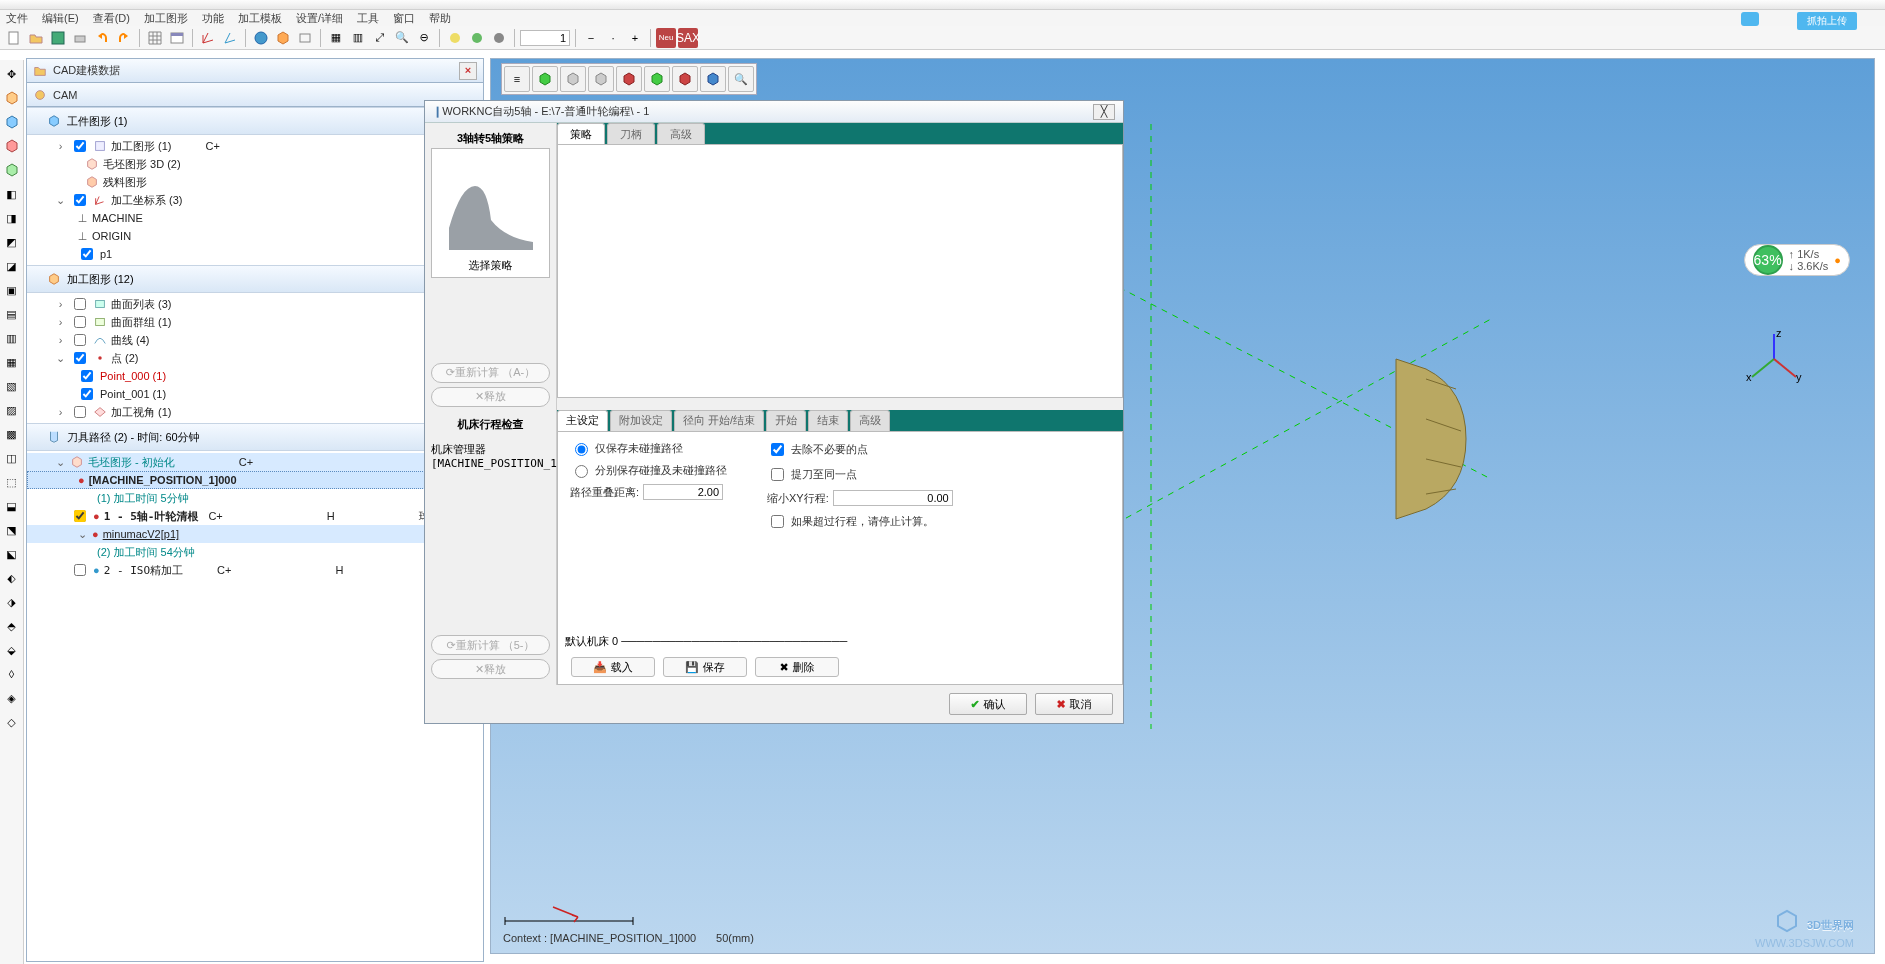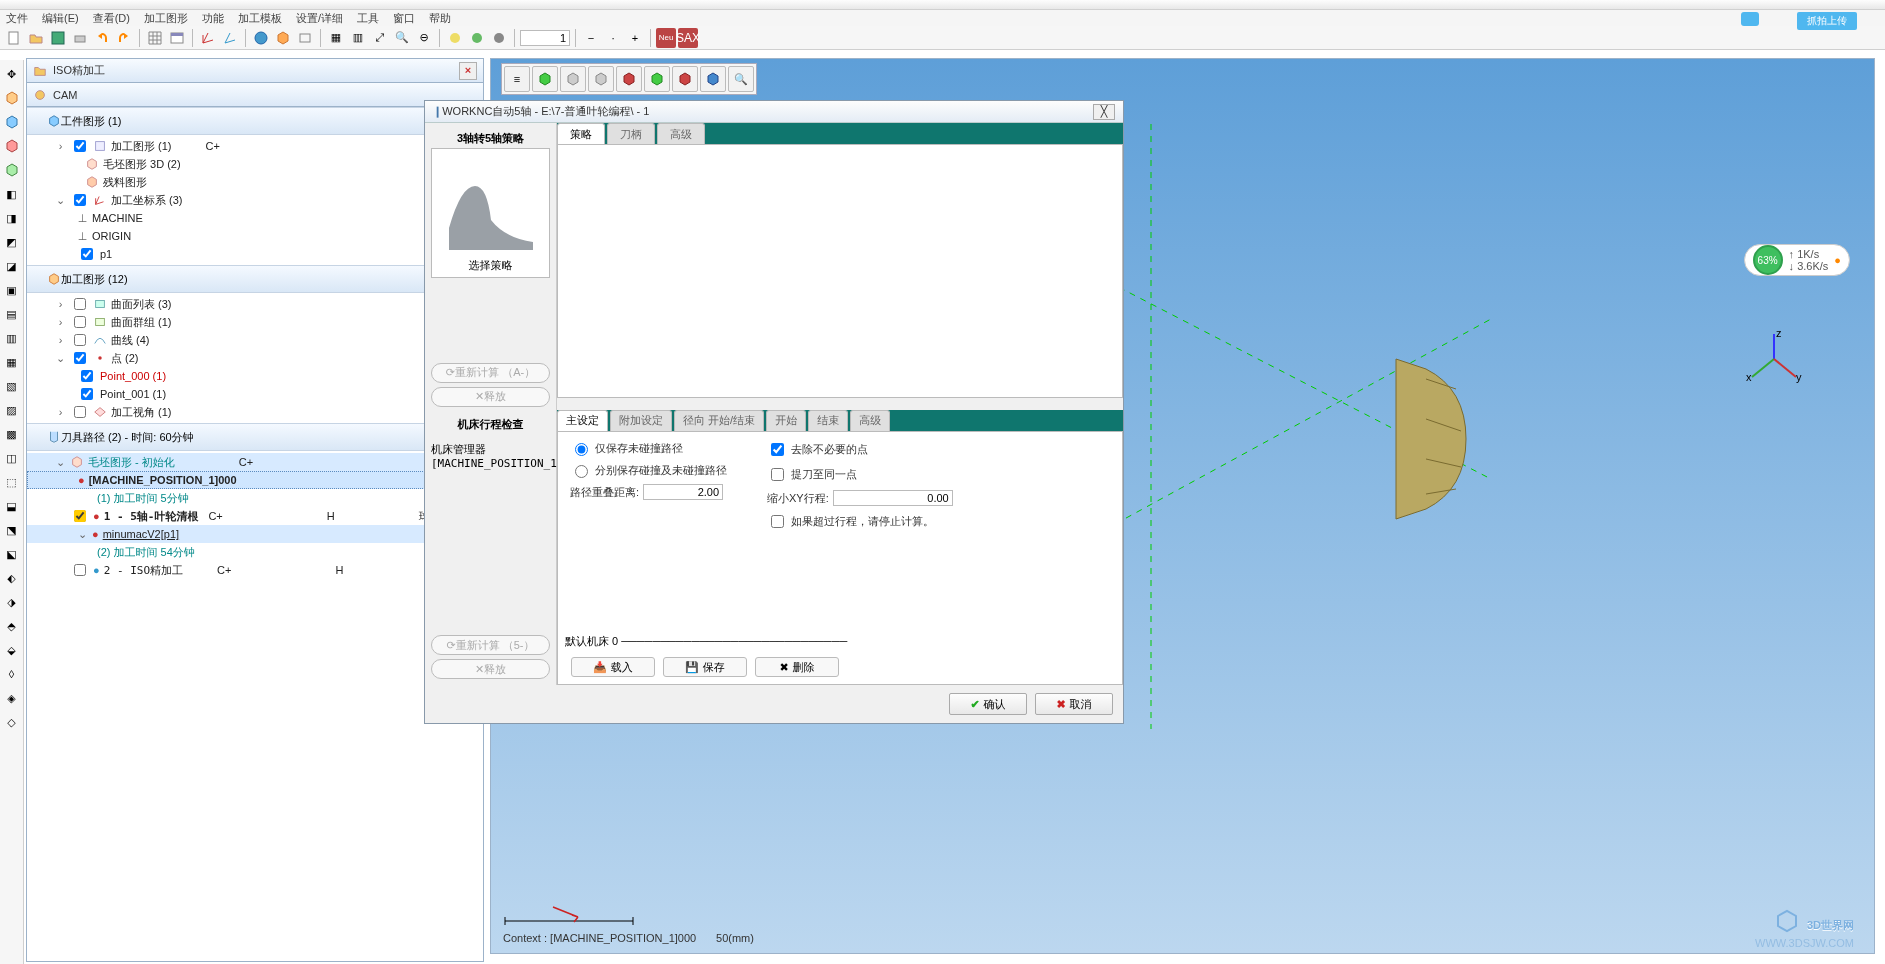--- a/index.html
+++ b/index.html
@@ -21,40 +21,40 @@
 
 
 .vbar{position:absolute;left:0;top:60px;bottom:0;width:24px;background:#f6f6f6;border-right:1px solid #cfcfcf;display:flex;flex-direction:column;gap:4px;padding-top:4px;align-items:center}
 .vbar .tool-btn{width:20px;height:20px}
 
 
 .left-panel{position:absolute;left:26px;top:58px;width:458px;bottom:2px;border:1px solid #9cb2c9;background:#fff}
 .panel-hdr{height:24px;background:linear-gradient(#f7fbff,#dbe8f7);border-bottom:1px solid #9cb2c9;display:flex;align-items:center;padding:0 6px;gap:6px;font-size:12px;color:#333}
 .panel-hdr .close-x{margin-left:auto;width:18px;height:18px;border:1px solid #b0b0b0;background:#f0f0f0;text-align:center;line-height:14px;color:#c33;font-weight:bold}
 .tree{padding:2px 0;overflow:auto}
-.section-hdr{height:28px;background:linear-gradient(#f4f9ff,#d9e7f6);border-top:1px solid #c6d4e4;border-bottom:1px solid #c6d4e4;display:flex;align-items:center;padding:12px 20px;font-size:12px}
+.section-hdr{height:28px;background:linear-gradient(#f4f9ff,#d9e7f6);border-top:1px solid #c6d4e4;border-bottom:1px solid #c6d4e4;display:flex;align-items:center;padding:12px 20px;gap:6px;font-size:12px}
 .tree-row{display:flex;align-items:center;height:18px;padding-left:28px;gap:4px;font-size:11px;color:#222}
 .tree-row.ind2{padding-left:50px}
 .tree-row.ind3{padding-left:70px}
 .tw{display:inline-block;width:11px;text-align:center;color:#666;cursor:pointer}
 .cb{width:12px;height:12px}
 .node-ico{width:14px;height:14px}
 .highlight{background:#cfe6ff;border:1px dotted #5b8bbf}
 .sel-row{background:#d7eaff}
 .greytxt{color:#088}
 .redtxt{color:#c00}
 .mono{font-family:Consolas,monospace}
 
 
 .viewport{position:absolute;left:490px;top:58px;right:10px;bottom:10px;background:linear-gradient(#5e9fd8,#bcd7ef);border:1px solid #9cb2c9}
 .vp-tools{position:absolute;left:10px;top:4px;display:flex;gap:2px;background:#f6f6f6;border:1px solid #aab;padding:2px}
 .vp-tools .tool-btn{border:1px solid #bbb;background:#f2f2f2;width:26px;height:26px}
 .axis-gizmo{position:absolute;right:70px;top:270px;width:60px;height:60px}
 .speed-widget{position:absolute;right:24px;top:185px;height:32px;display:flex;align-items:center;gap:6px;background:#fff;border:1px solid #ccc;border-radius:16px;padding:2px 8px;font-size:10px}
-.pct-badge{width:30px;height:30px;border-radius:50%;background:#3fbf5f;color:#fff;display:flex;align-items:center;justify-content:center;font-size:10px;border:2px solid #2fa04d}
+.pct-badge{width:30px;height:30px;border-radius:50%;background:#3fbf5f;color:#fff;display:flex;align-items:center;justify-content:center;font-size:14px;border:2px solid #2fa04d}
 .watermark{position:absolute;right:20px;bottom:18px;color:#7db1e0;font-size:22px;font-weight:bold;text-shadow:0 1px 0 #fff}
 .watermark2{position:absolute;right:20px;bottom:4px;color:#94bde2;font-size:11px}
 .context-strip{position:absolute;left:12px;bottom:8px;font-size:11px;color:#333}
 
 
 .dlg{position:absolute;left:424px;top:100px;width:700px;height:624px;background:#f0f0f0;border:1px solid #8899aa}
 .dlg-title{height:22px;background:linear-gradient(#fdfdfd,#e4ecf5);display:flex;align-items:center;padding:0 8px;font-size:11px;color:#333;border-bottom:1px solid #bcc}
 .dlg-title .x{margin-left:auto;width:22px;height:16px;border:1px solid #aaa;text-align:center;font-family:monospace;background:#f0f0f0}
 .dlg-body{display:flex;height:calc(100% - 60px)}
 .dlg-left{width:132px;padding:6px;border-right:1px solid #ccc;display:flex;flex-direction:column}
@@ -260,21 +260,21 @@
   <div class="tool-btn">◊</div>
   <div class="tool-btn">◈</div>
   <div class="tool-btn">◇</div>
 </div>
 
 <div class="left-panel">
   <div class="panel-hdr">
     <svg class="node-ico" viewBox="0 0 16 16">
           <path d="M2 4h4l2 2h6v7H2z" fill="#f3c763" stroke="#b88"></path>
         </svg>
-    <span>ISO精加工</span>
+    <span>CAD建模数据</span>
     <div class="close-x">×</div>
   </div>
   <div class="panel-hdr">
     <svg class="node-ico" viewBox="0 0 16 16">
           <circle cx="8" cy="8" r="5" fill="#f3c763" stroke="#b88"></circle>
         </svg>
     <span>CAM</span>
   </div>
 
   <div class="section-hdr">

